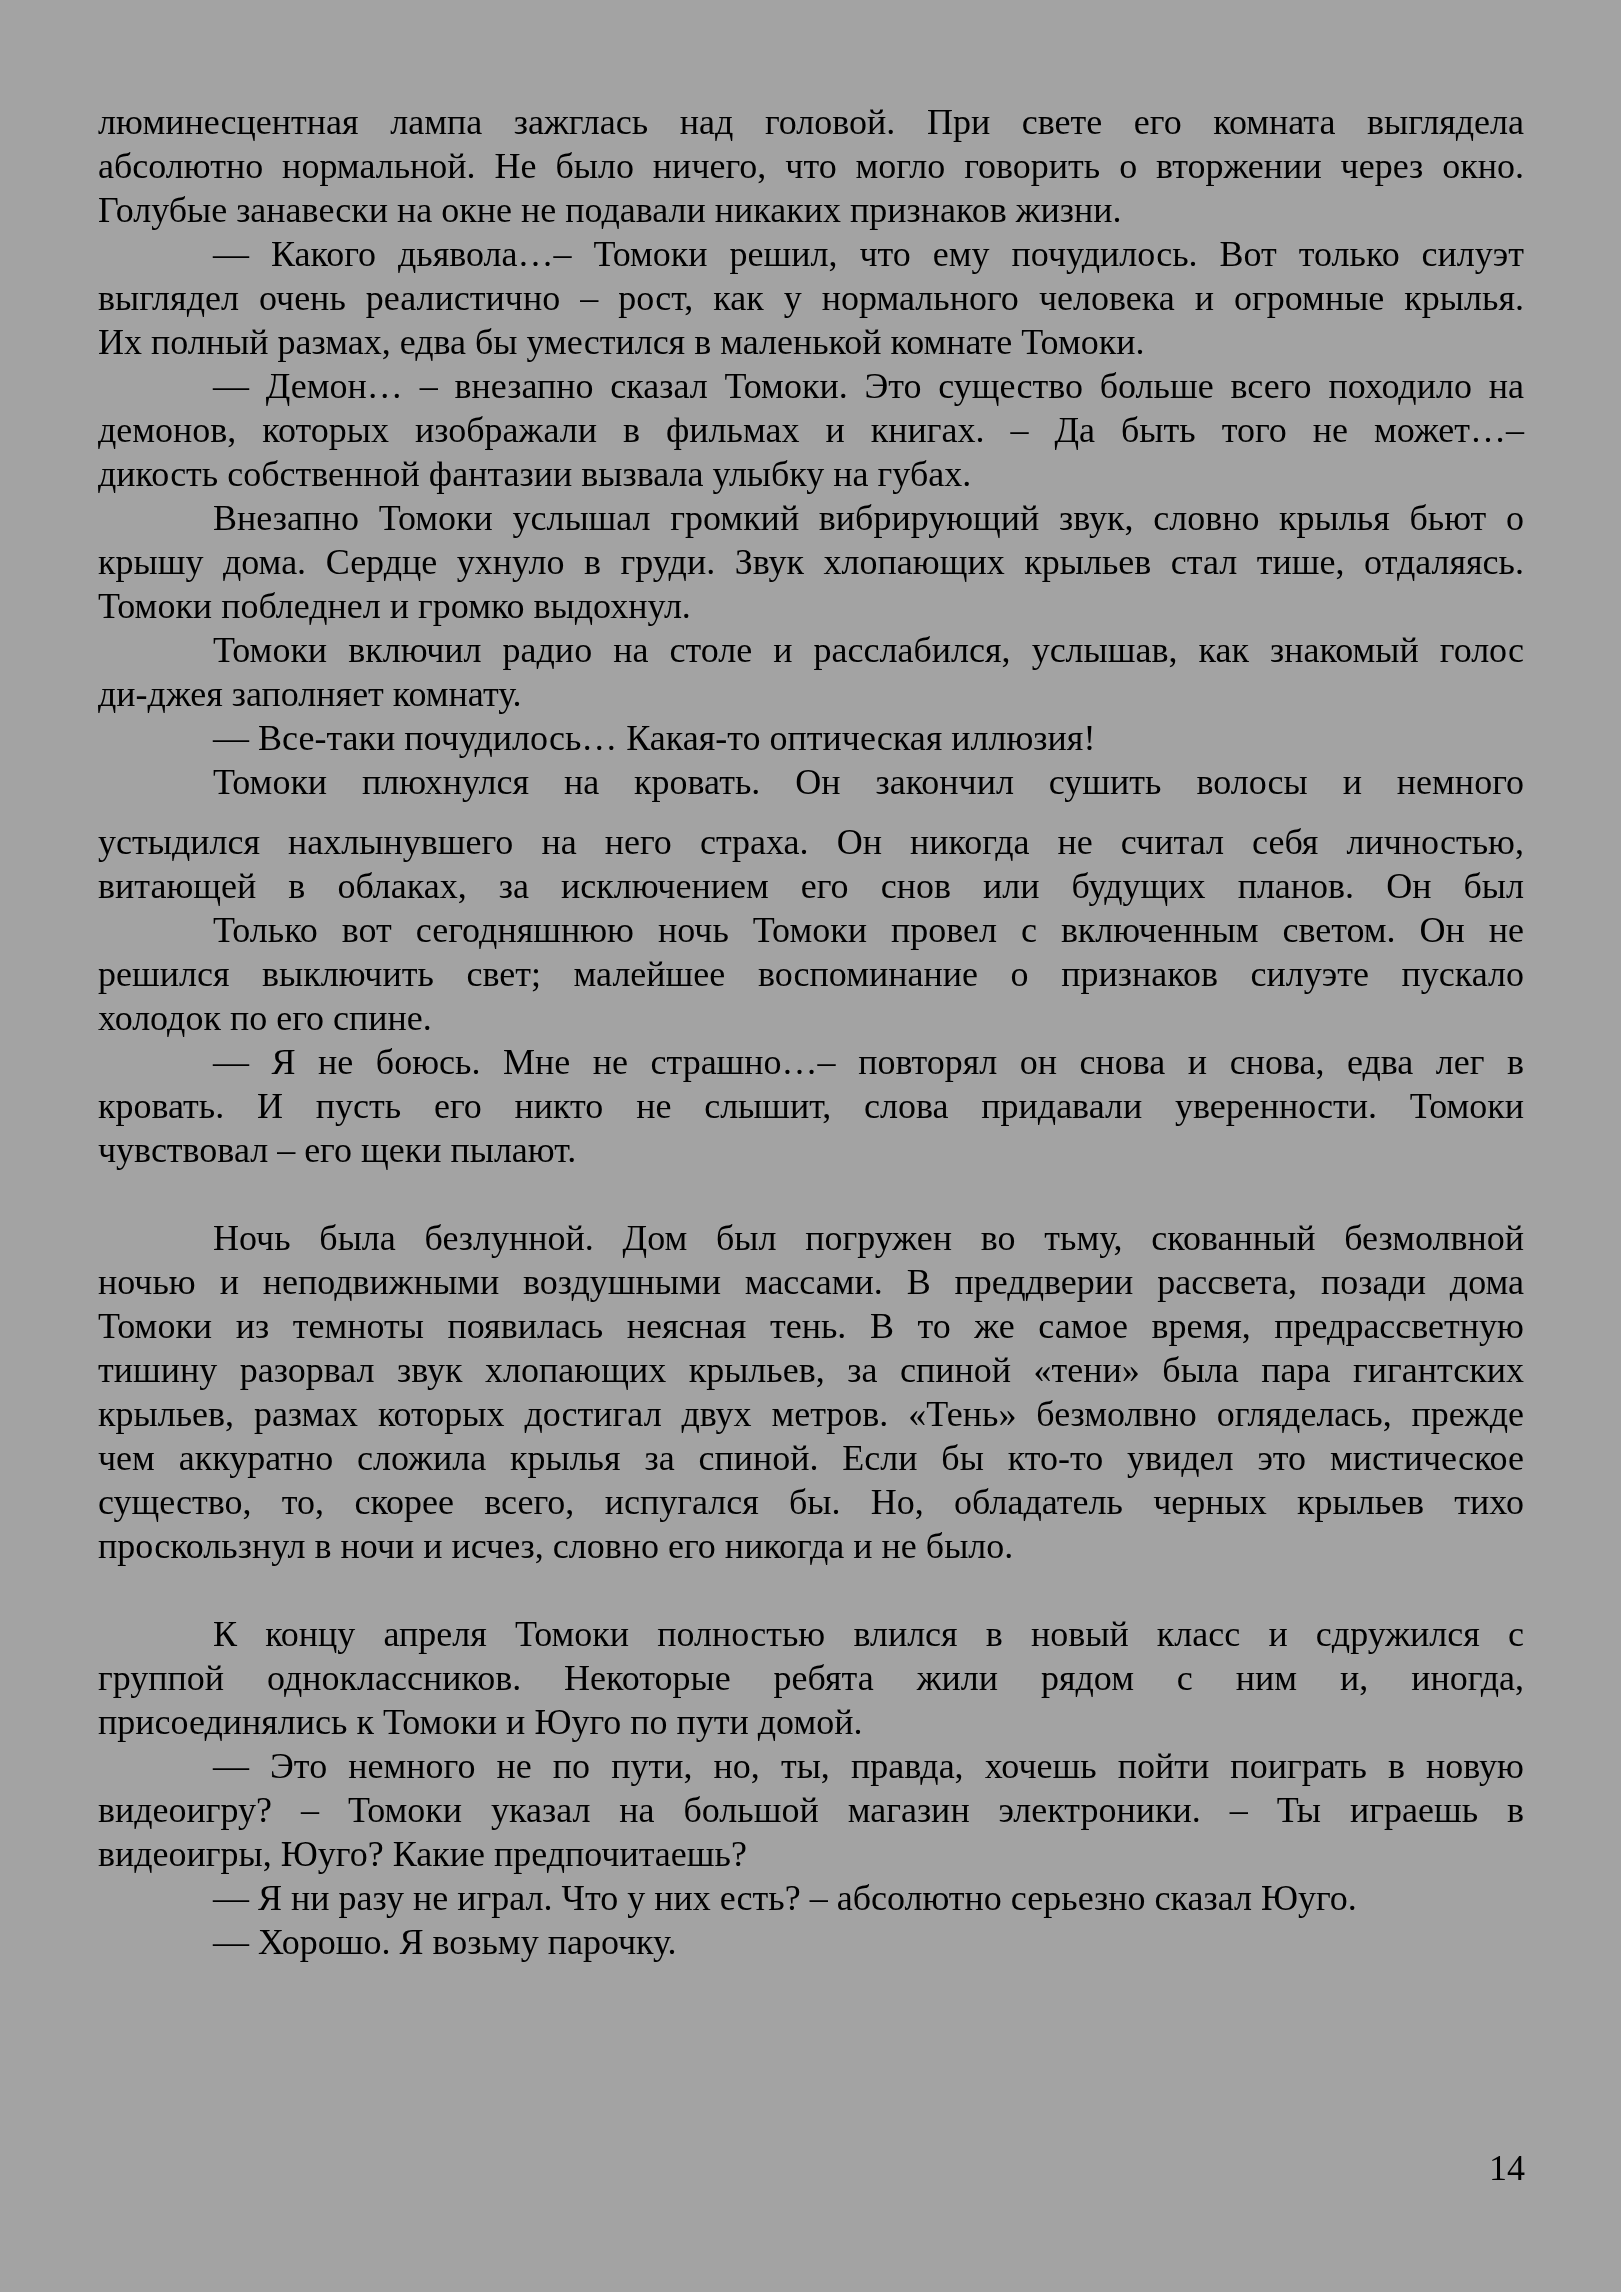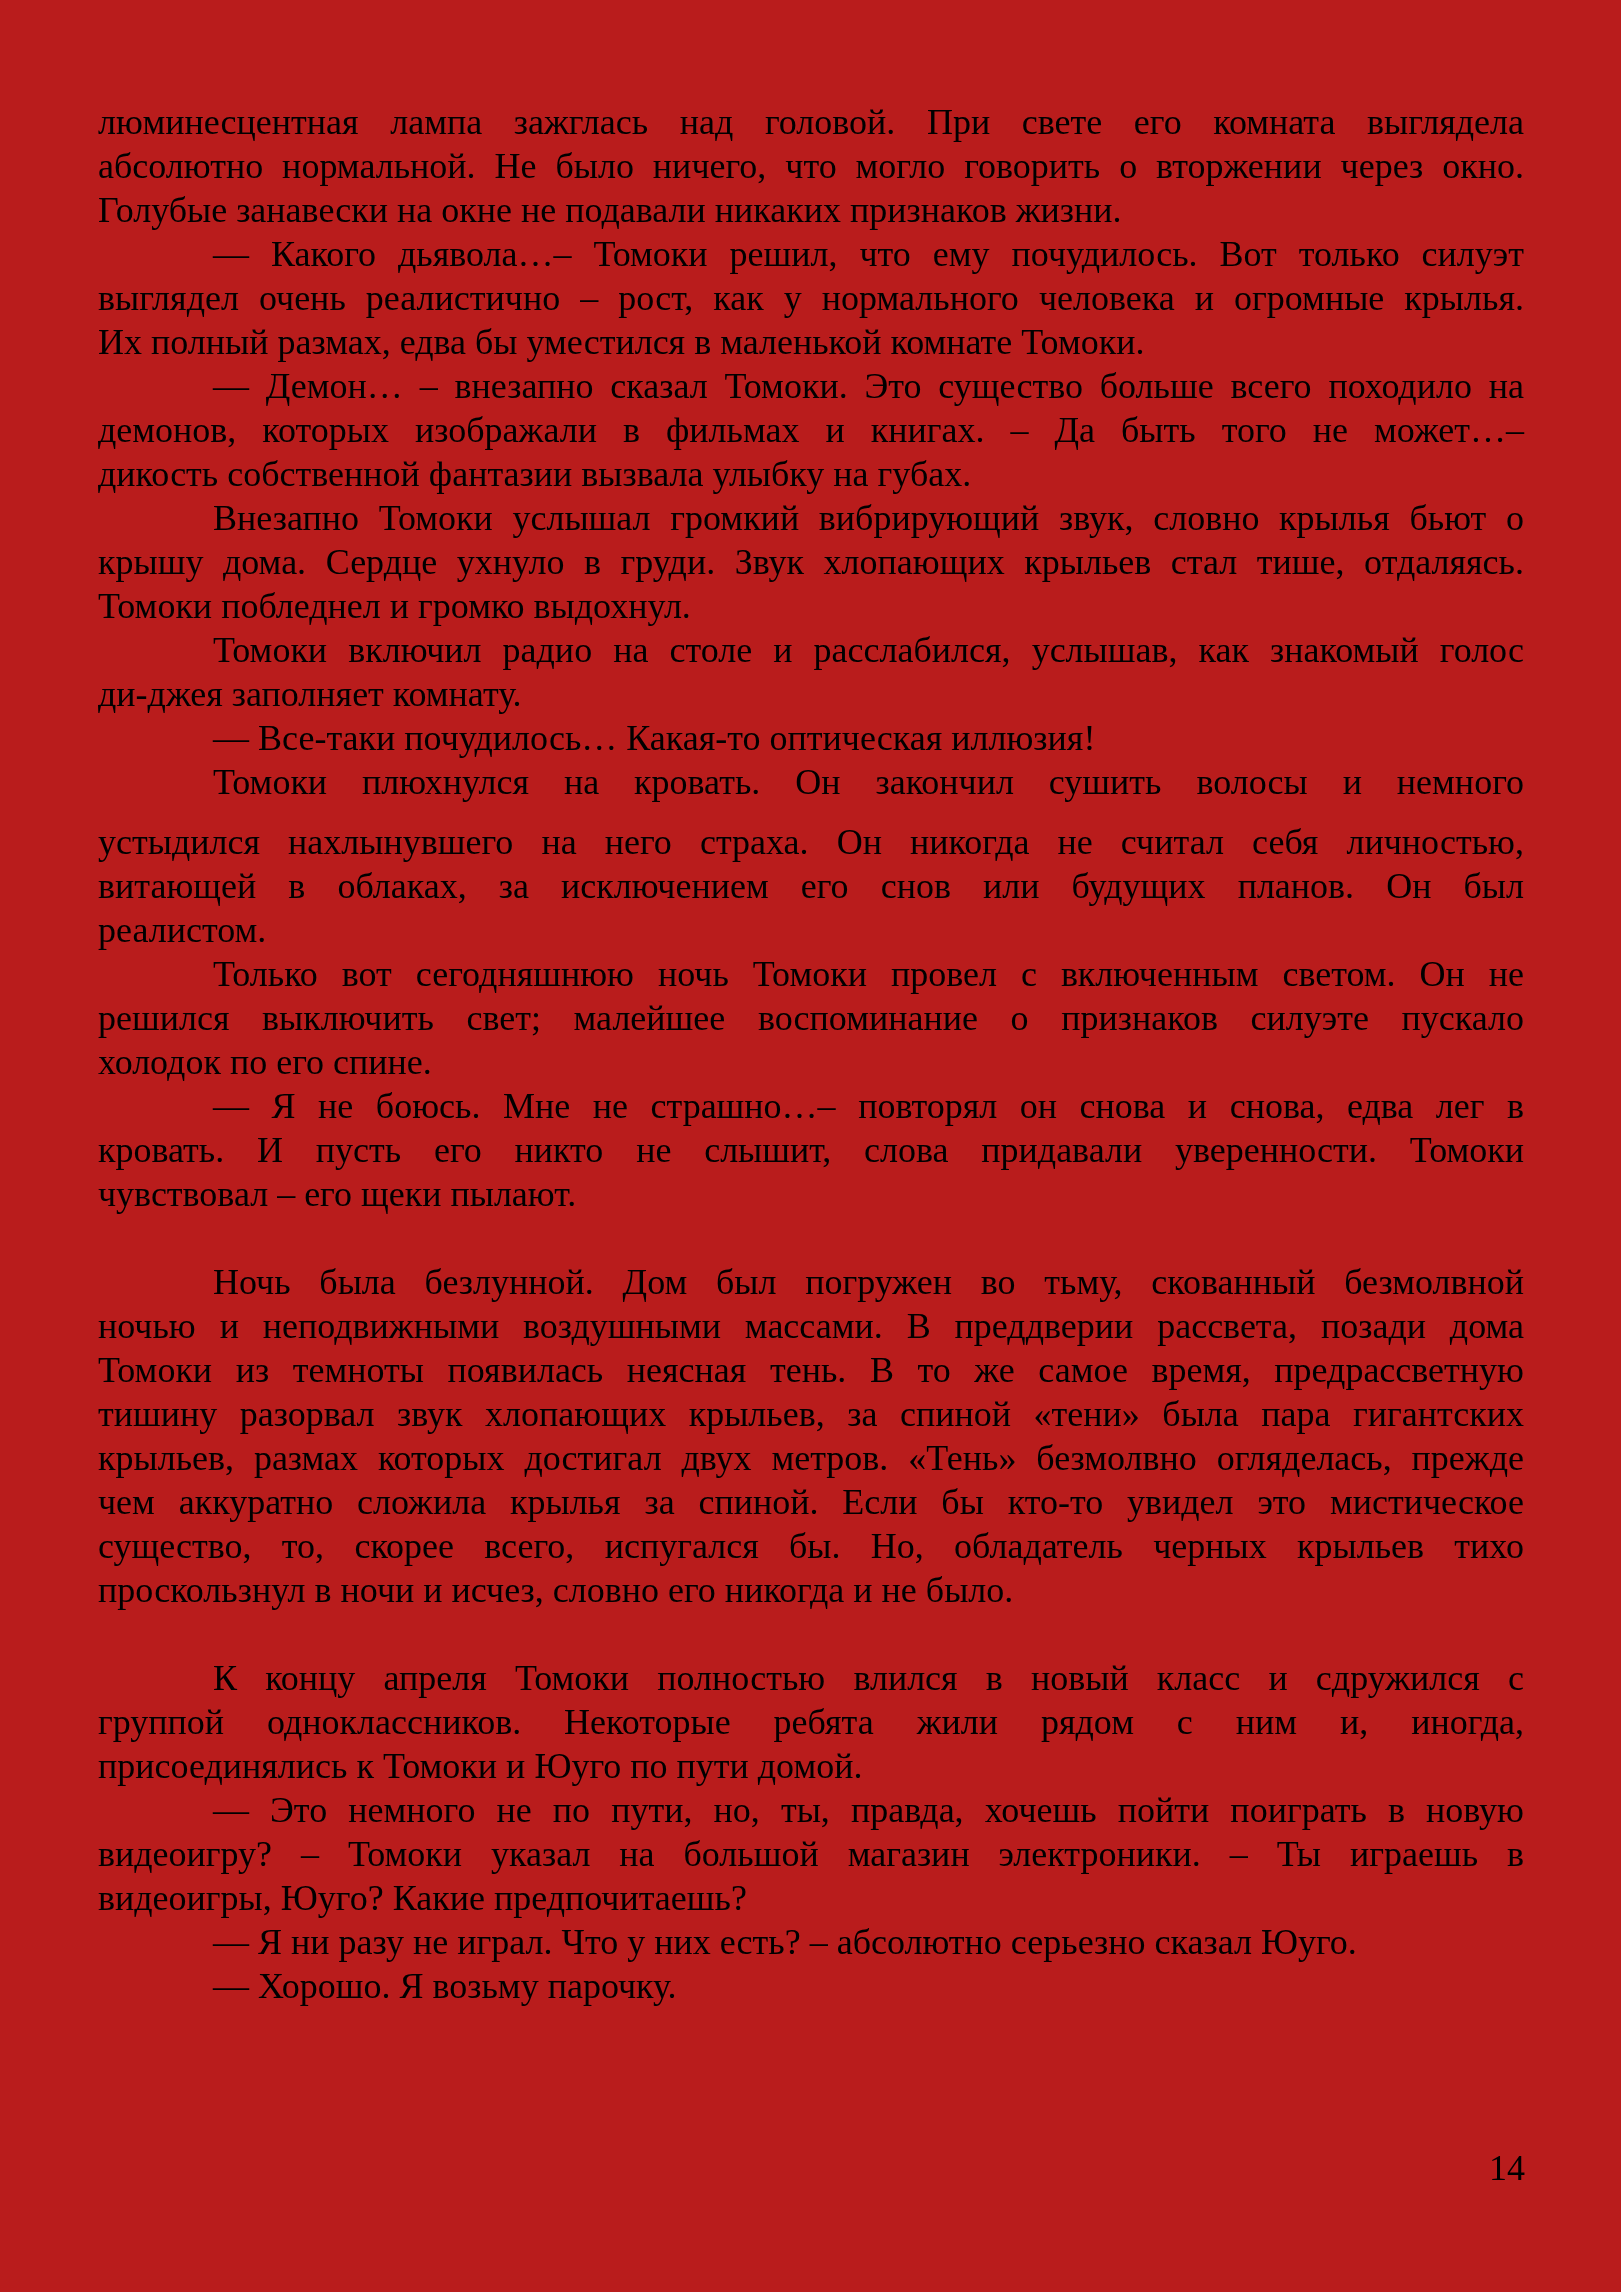--- a/index.html
+++ b/index.html
@@ -14,21 +14,21 @@
     overflow: hidden;
     font-family: "Liberation Serif", "DejaVu Serif", serif;
     color: #000000;
   }
   .page {
     position: absolute;
     left: 0;
     top: 0;
     width: 1621px;
     height: 2293px;
-    background: #b91c1c;
+    background: #a3a3a3;
   }
   .text-body {
     position: absolute;
     left: 98px;
     top: 100px;
     width: 1426px;
     font-size: 36px;
     line-height: 44px;
   }
   .line {
@@ -93,21 +93,20 @@
         <span class="line j ind" style="white-space: normal;">Томоки включил радио на столе и расслабился, услышав, как знакомый голос</span>
         <span class="line l" style="white-space: nowrap;">ди-джея заполняет комнату.</span>
       </div>
       <div>
         <span class="line l ind" style="white-space: nowrap;">— Все-таки почудилось… Какая-то оптическая иллюзия!</span>
       </div>
       <div>
         <span class="line j ind" style="white-space: normal;">Томоки плюхнулся на кровать. Он закончил сушить волосы и немного</span>
         <span class="line j" style="white-space: normal; margin-top: 16px;">устыдился нахлынувшего на него страха. Он никогда не считал себя личностью,</span>
         <span class="line j" style="white-space: normal;">витающей в облаках, за исключением его снов или будущих планов. Он был</span>
-        <span class="line l" style="white-space: nowrap;">реалистом.</span>
       </div>
       <div>
         <span class="line j ind" style="white-space: normal;">Только вот сегодняшнюю ночь Томоки провел с включенным светом. Он не</span>
         <span class="line j" style="white-space: normal;">решился выключить свет; малейшее воспоминание о признаков силуэте пускало</span>
         <span class="line l" style="white-space: nowrap;">холодок по его спине.</span>
       </div>
       <div>
         <span class="line j ind" style="white-space: normal;">— Я не боюсь. Мне не страшно…– повторял он снова и снова, едва лег в</span>
         <span class="line j" style="white-space: normal;">кровать. И пусть его никто не слышит, слова придавали уверенности. Томоки</span>
         <span class="line l" style="white-space: nowrap;">чувствовал – его щеки пылают.</span>

